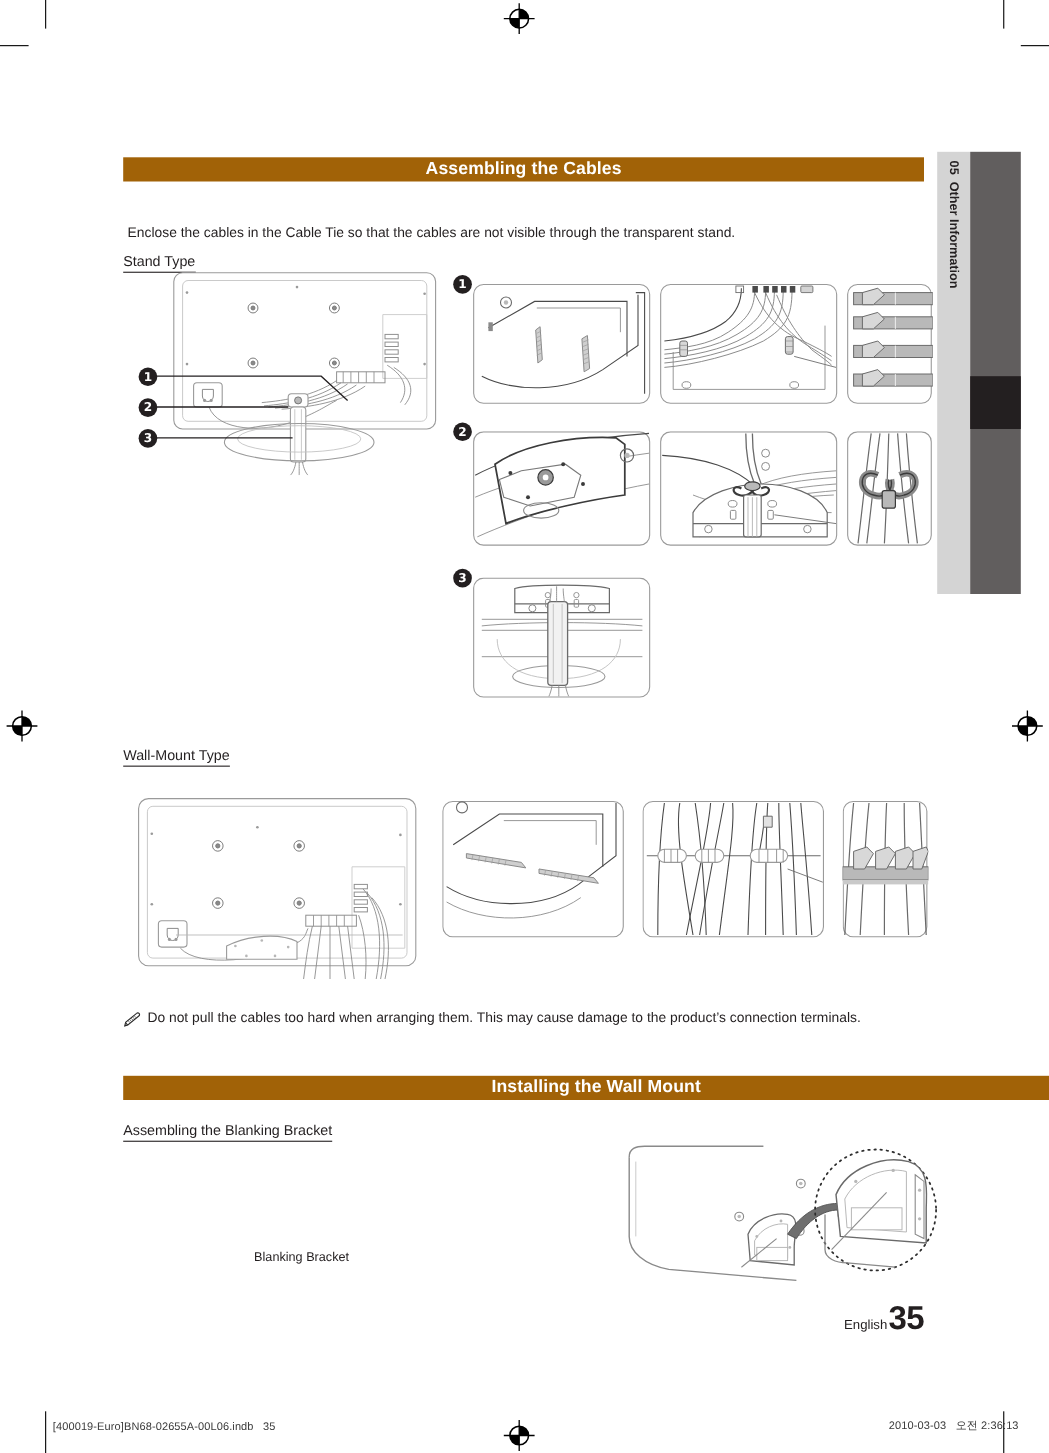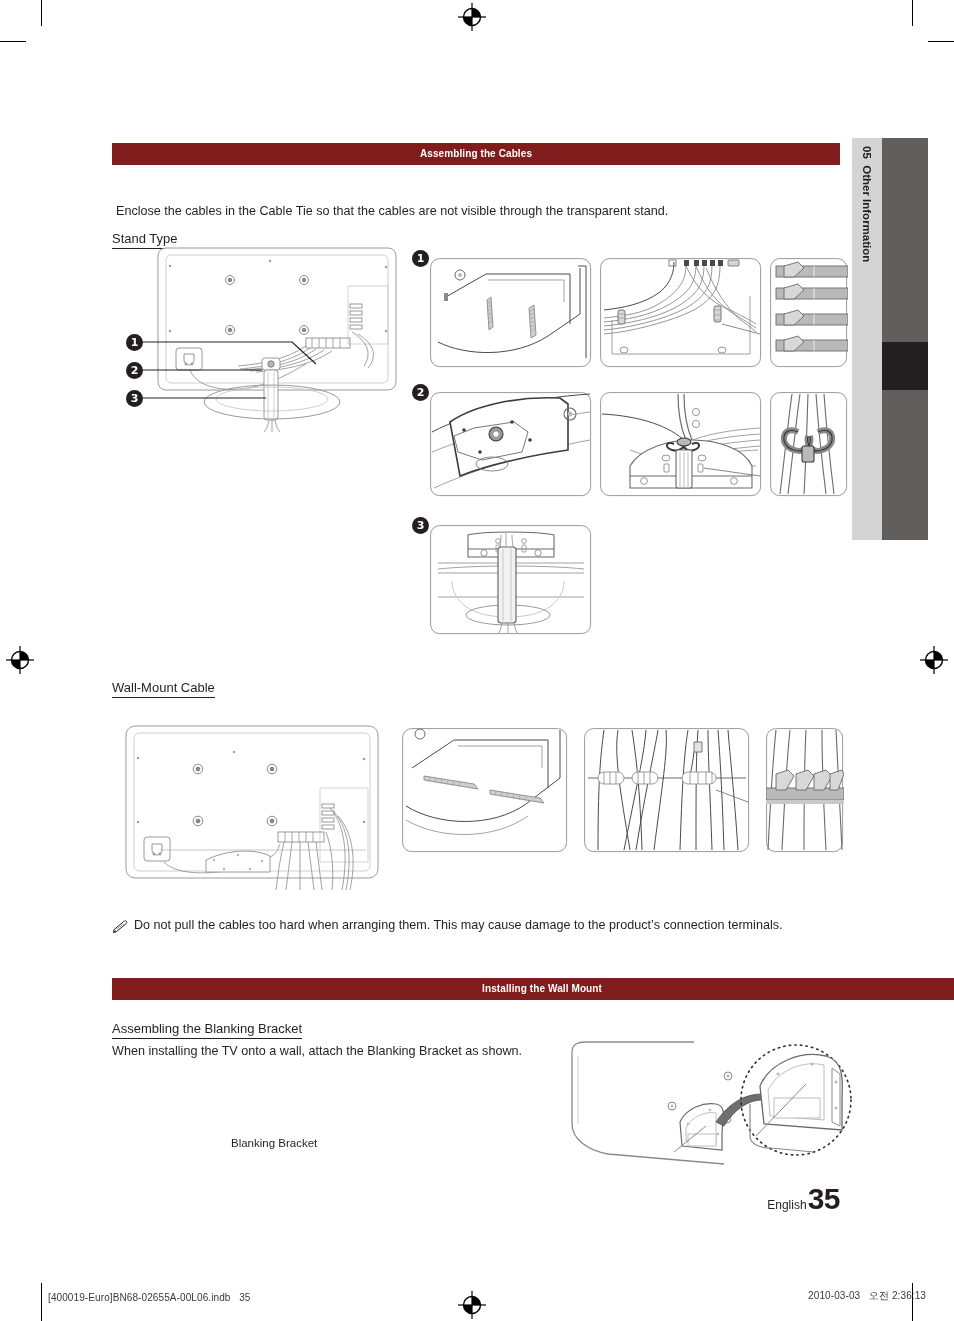--- a/index.html
+++ b/index.html
@@ -24,23 +24,23 @@
   .page {
     position: absolute;
     left: 112px;
     top: 0;
     width: 728px;
     height: 1321px;
   }
 
   
   .section-bar {
-    background: #7f1d1d;
+    background: #a16207;
     color: #ffffff;
-    font-size: 10px;
+    font-size: 16px;
     font-weight: bold;
     text-align: center;
     line-height: 22px;
     height: 22px;
     letter-spacing: 0.1px;
   }
 
   
   .sub-head {
     display: inline-block;
@@ -494,21 +494,21 @@
           <path d="M76 8 C76 15 76 19 76 22"></path>
           <path d="M82 10 C82 16 83 20 83 22"></path>
         <path d="M72 98 C71 103 70 106 69 108"></path>
           <path d="M78 98 C78 103 78 106 78 108"></path>
           <path d="M84 98 C85 103 86 106 87 108"></path>
       </g>
     </svg>
   </div>
 
   <div style="position:absolute; left:0; top:678px;">
-    <span class="sub-head">Wall-Mount Cable</span>
+    <span class="sub-head">Wall-Mount Type</span>
   </div>
 
   <div style="position:absolute; left:8px; top:722px;">
     <svg width="270" height="168" viewBox="0 0 270 168">
       <rect x="6" y="4" width="252" height="152" rx="9" class="pnl"></rect>
       <rect x="14" y="11" width="236" height="138" rx="5" fill="none" stroke="#c3c3c3" stroke-width="0.8"></rect>
       <g stroke="#7a7a7a" stroke-width="0.9" fill="none">
         <circle cx="78" cy="47" r="4.8"></circle>
           <circle cx="78" cy="47" r="1.9" fill="#8a8a8a"></circle>
         <circle cx="152" cy="47" r="4.8"></circle>
@@ -676,21 +676,20 @@
     </svg>
     <span class="note-text">Do not pull the cables too hard when arranging them. This may cause damage to the product’s connection terminals.</span>
   </div>
 
   <div class="section-bar" style="position:absolute; left:0; top:978px; width:860px;">Installing the Wall Mount</div>
 
   <div style="position:absolute; left:0; top:1019px;">
     <span class="sub-head">Assembling the Blanking Bracket</span>
   </div>
 
-  <div class="body-text" style="position:absolute; left:0; top:1043px; width:560px;">When installing the TV onto a wall, attach the Blanking Bracket as shown.</div>
 
   <div style="position:absolute; left:452px; top:1038px;">
     <svg width="288" height="130" viewBox="0 0 288 130">
 
       <path d="M8 14 C8 6 14 4 22 4 L130 4" fill="none" stroke="#8a8a8a" stroke-width="1.3"></path>
       <path d="M8 14 L8 86 C8 100 22 112 44 116 L160 126" fill="none" stroke="#8a8a8a" stroke-width="1.3"></path>
       <path d="M14 18 L14 86" fill="none" stroke="#c3c3c3" stroke-width="0.8"></path>
       <circle cx="108" cy="68" r="4" fill="none" stroke="#8a8a8a" stroke-width="1"></circle>
       <circle cx="108" cy="68" r="1.6" fill="#b9b9b9"></circle>
       <circle cx="163" cy="81" r="4" fill="none" stroke="#8a8a8a" stroke-width="1"></circle>

